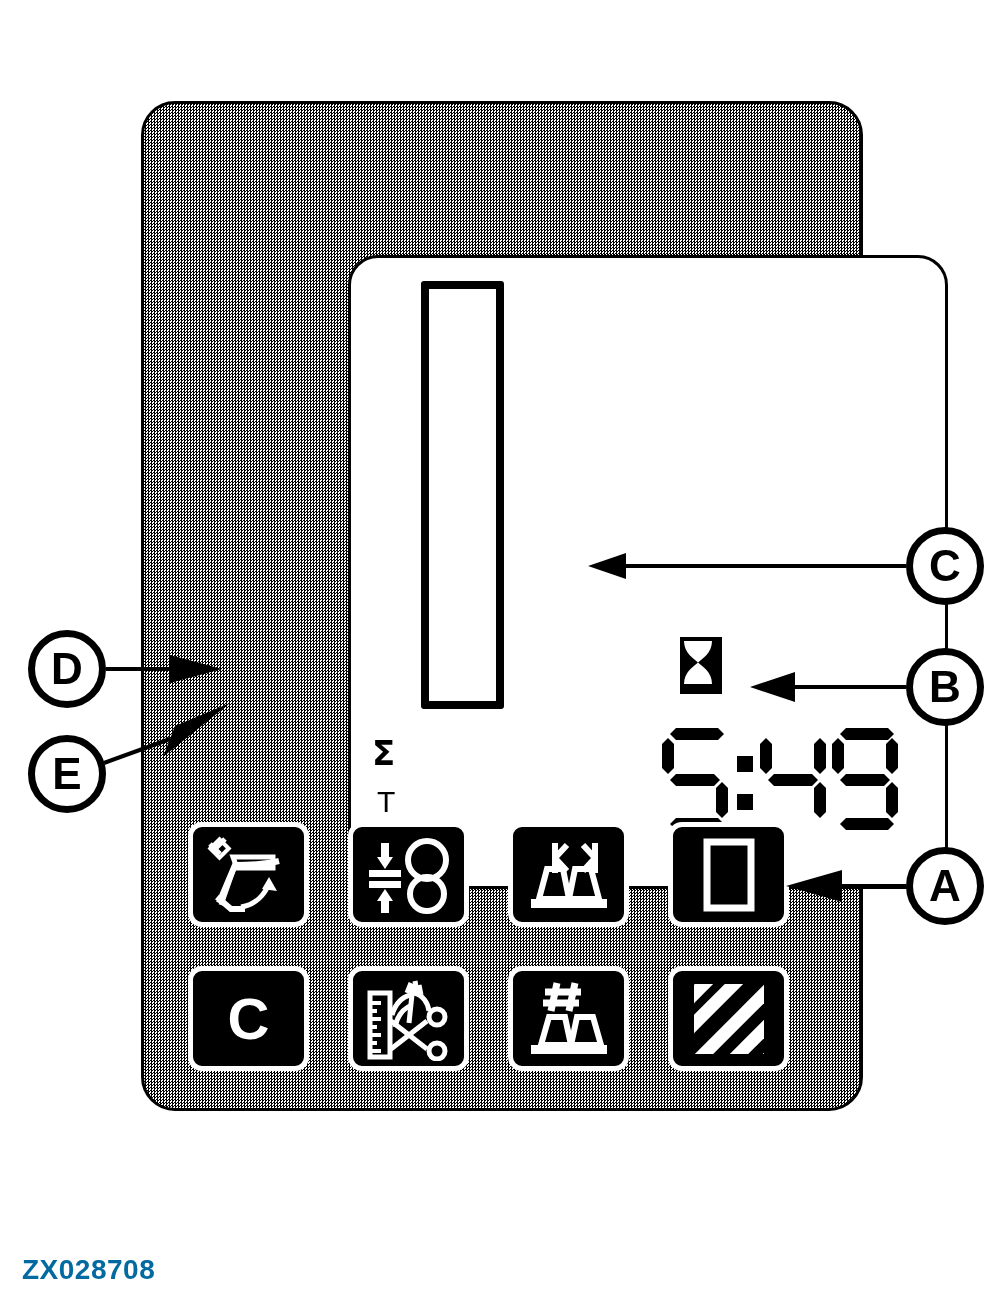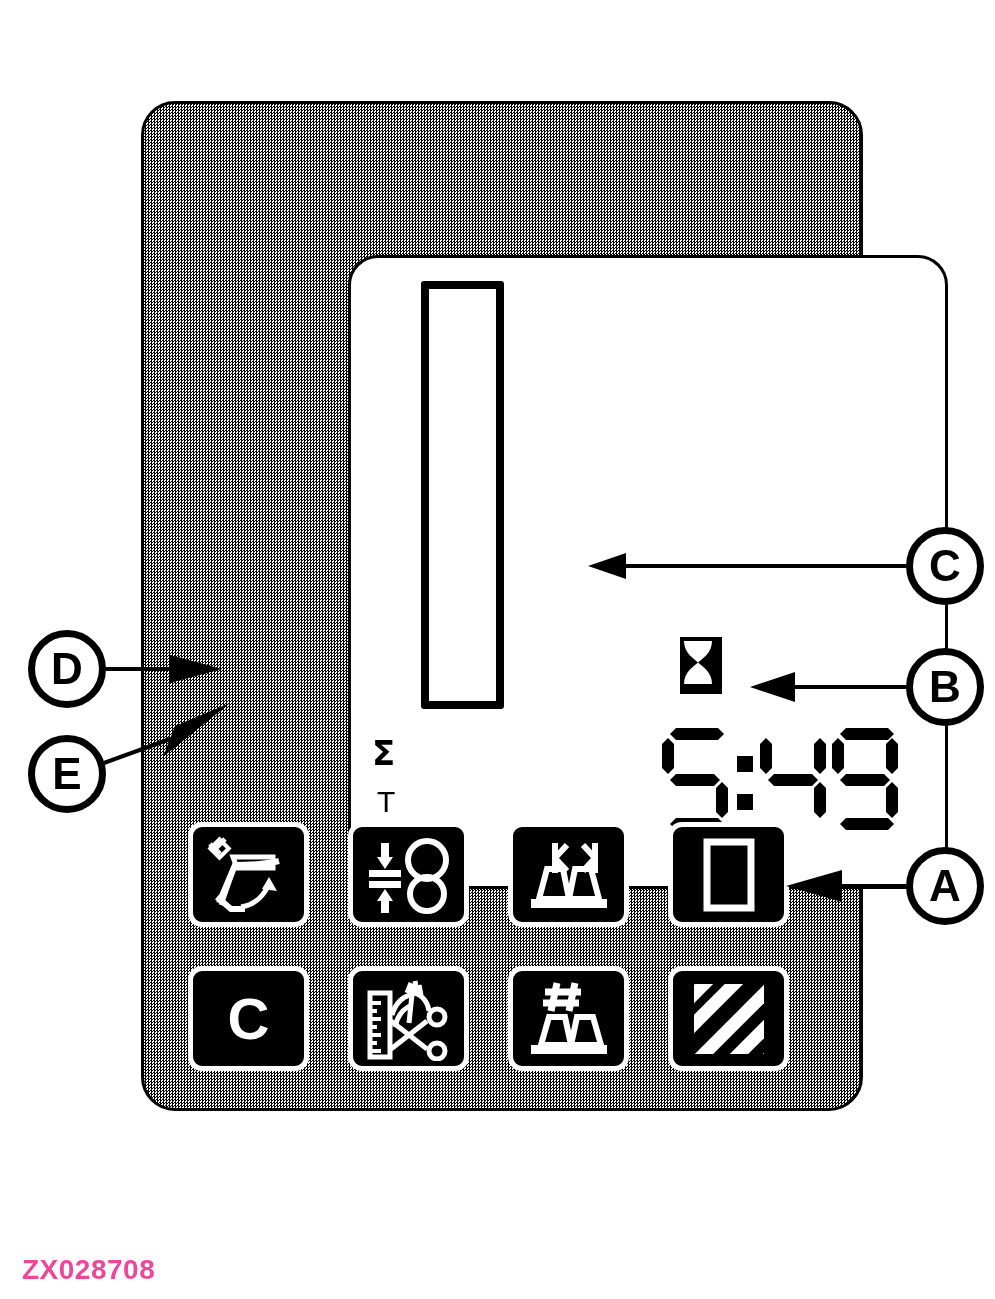--- a/index.html
+++ b/index.html
@@ -101,21 +101,21 @@
     font-size:44px;font-weight:bold;color:#000;line-height:1;
     font-family:"Liberation Sans", sans-serif;
   }
 
   
   #leaders{position:absolute;left:0;top:0;width:995px;height:1299px;pointer-events:none;}
 
   
   #figure-code{
     position:absolute;left:22px;top:1256px;
-    font-size:28px;font-weight:bold;color:#ec4899;line-height:1;
+    font-size:28px;font-weight:bold;color:#0369a1;line-height:1;
     font-family:"Liberation Sans", sans-serif;
     letter-spacing:0.5px;
   }
 </style>
 </head>
 <body>
 
 <div id="panel">
 
   <div id="lcd"></div>

